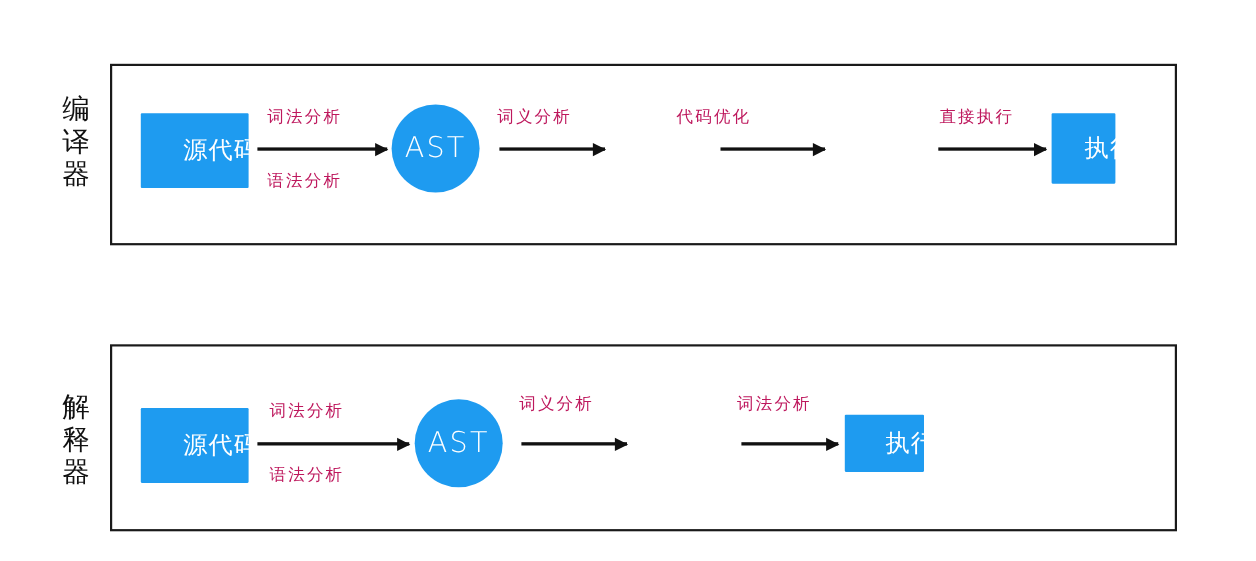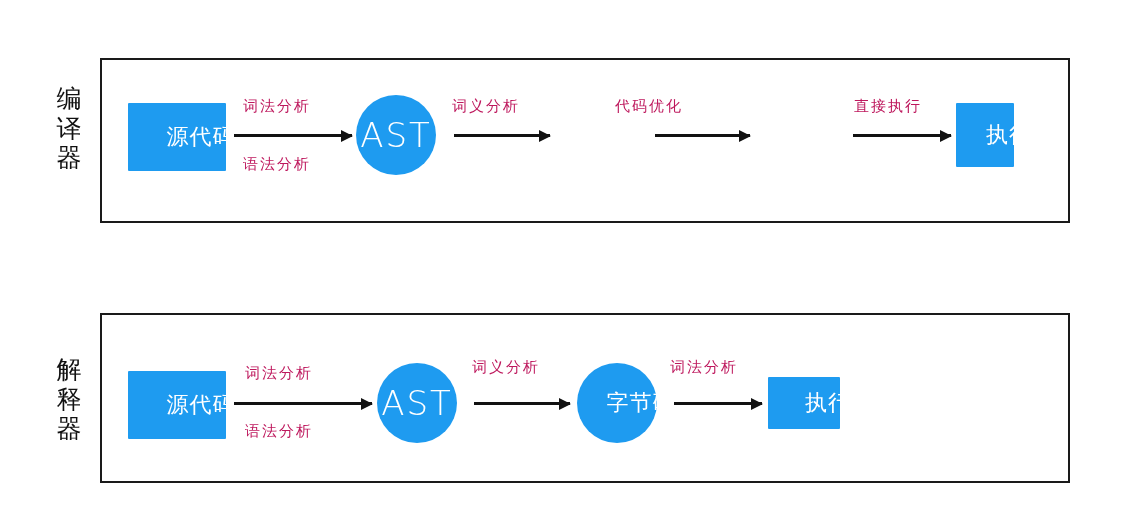--- a/index.html
+++ b/index.html
@@ -59,21 +59,21 @@
     text-align: center;
     font-family: "DejaVu Sans", "Liberation Sans", sans-serif;
     box-sizing: border-box;
   }
   .node.rect   { border-radius: 1px; }
   .node.circle { border-radius: 50%; }
   .node .line { display: block; white-space: nowrap; }
 
   .node.one-line  { font-size: 22px; letter-spacing: 1px; padding-left: 48px; }
   .node.two-line  { font-size: 17px; letter-spacing: 1px; line-height: 1.45; }
-  .node.ast       { font-size: 34px; letter-spacing: 2px; font-weight: 300; }
+  .node.ast       { font-size: 26px; letter-spacing: 2px; font-weight: 300; }
 
   
   .n-src-top   { left: 128px; top: 103px; width: 98px;  height: 68px; }
   .n-ast-top   { left: 356px; top: 95px;  width: 80px;  height: 80px; }
   .n-ir-top    { left: 557px; top: 95px;  width: 80px;  height: 80px; }
   .n-bin-top   { left: 757px; top: 95px;  width: 80px;  height: 80px; }
   .n-exec-top  { left: 956px; top: 103px; width: 58px;  height: 64px; }
 
   
   .n-src-bot   { left: 128px; top: 371px; width: 98px;  height: 68px; }
@@ -186,23 +186,20 @@
   <div class="edge-label l-b1a">词法分析</div>
   <div class="edge-label l-b1b">语法分析</div>
 
   <div class="node circle ast n-ast-bot">
     <span class="line">AST</span>
   </div>
 
   <div class="arrow a-b2"></div>
   <div class="edge-label l-b2">词义分析</div>
 
-  <div class="node circle one-line n-byte-bot">
-    <span class="line">字节码</span>
-  </div>
 
   <div class="arrow a-b3"></div>
   <div class="edge-label l-b3">词法分析</div>
 
   <div class="node rect one-line n-exec-bot">
     <span class="line">执行</span>
   </div>
 
 </div>
 

